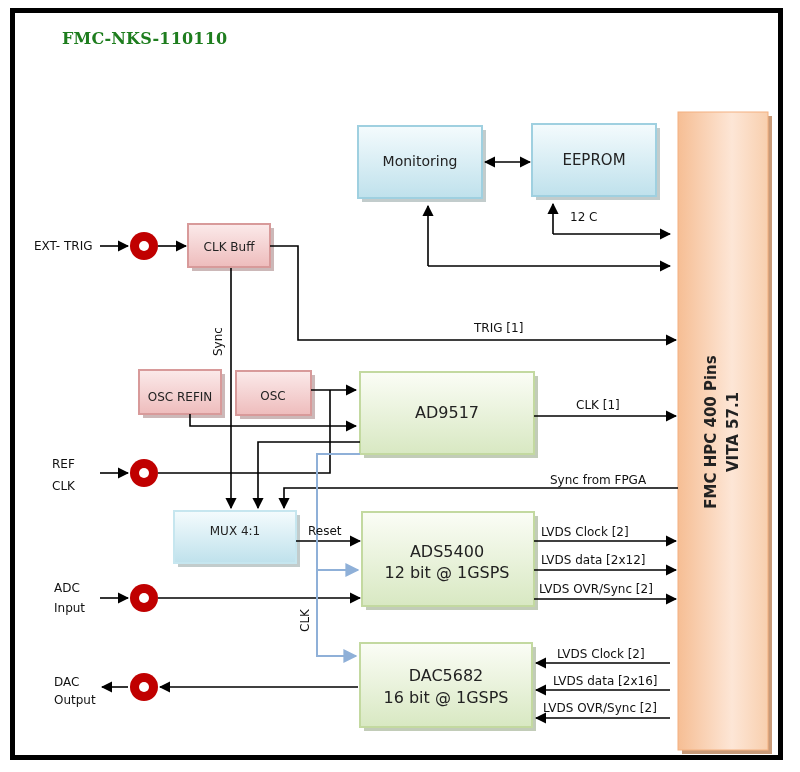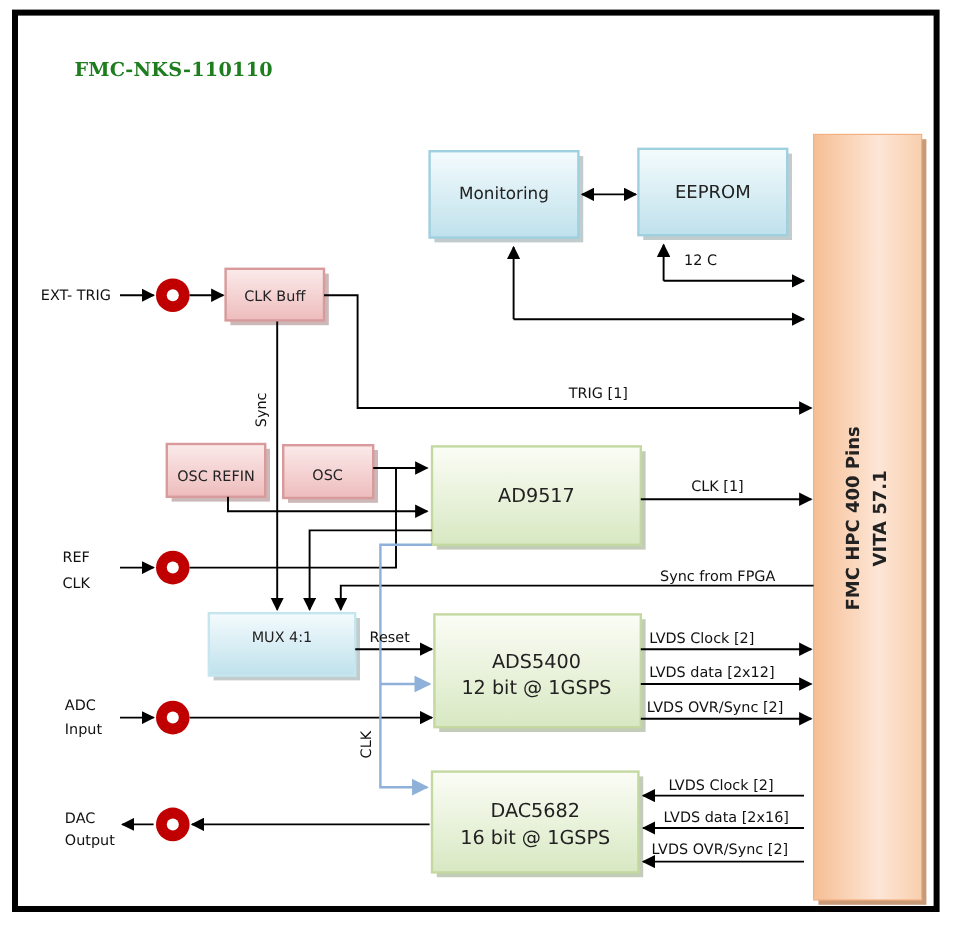--- a/index.html
+++ b/index.html
@@ -1,18 +1,18 @@
 <!DOCTYPE html>
 <html><head>
 <meta charset="utf-8">
 <style>
   html, body { margin:0; padding:0; background:#ffffff; }
   body { width:800px; height:772px; position:relative; overflow:hidden; font-family:"DejaVu Sans", sans-serif; }
   #frame { position:absolute; left:10px; top:8px; width:773px; height:752px; border:5px solid #000; box-sizing:border-box; background:#fff; }
-  #title { position:absolute; left:62px; top:48px; color:#1e7d1e; font-family:"DejaVu Serif", serif; font-weight:bold; font-size:16px; letter-spacing:0.2px; }
+  #title { position:absolute; left:62px; top:29px; color:#1e7d1e; font-family:"DejaVu Serif", serif; font-weight:bold; font-size:16px; letter-spacing:0.2px; }
   svg { position:absolute; left:0; top:0; }
   .lbl { font-family:"DejaVu Sans", sans-serif; font-size:12px; fill:#111; }
   .blk { font-family:"DejaVu Sans", sans-serif; fill:#222; }
 </style>
 </head>
 <body>
 
 <div id="frame"></div>
 <div id="title">FMC-NKS-110110</div>
 

